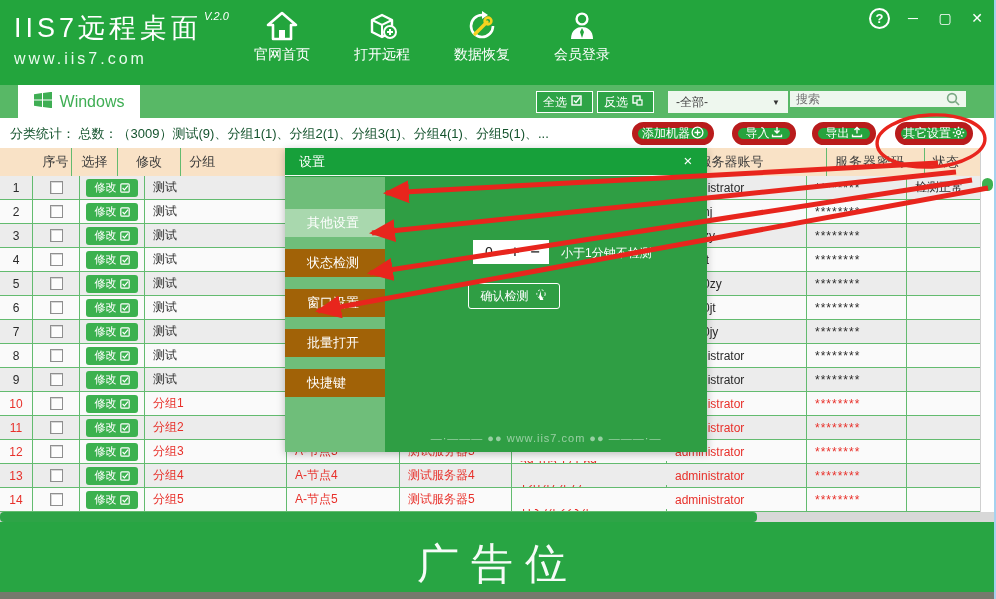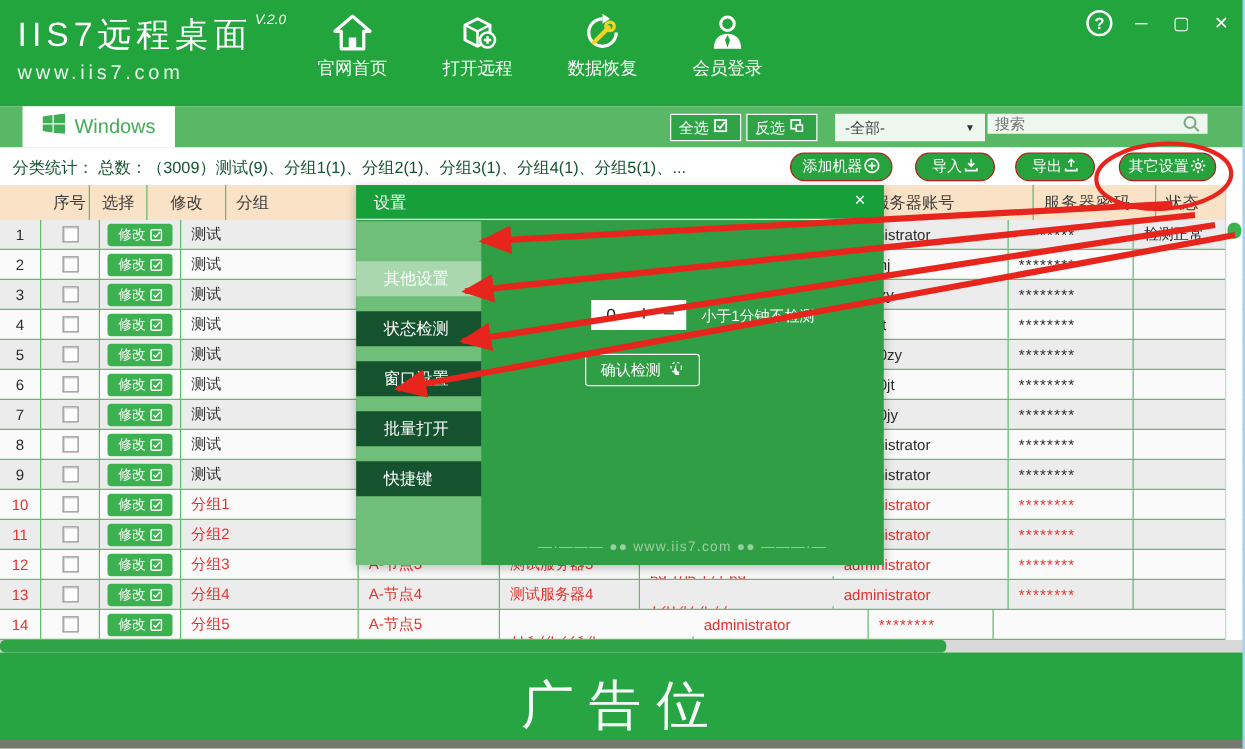--- a/index.html
+++ b/index.html
@@ -29,21 +29,21 @@
   .btn-invert { left:597px; width:57px; }
   .dropdown { position:absolute; left:668px; top:6px; width:120px; height:22px; background:#eef7ee; color:#444; font-size:12px; display:flex; align-items:center; padding:0 8px; cursor:pointer; }
   .dropdown .caret { margin-left:auto; font-size:8px; color:#333; }
   .searchbox { position:absolute; left:790px; top:6px; width:176px; height:16px; background:#eef7ee; display:flex; align-items:center; padding:0 6px; }
   .searchbox input { border:none; outline:none; background:transparent; width:146px; font-size:12px; color:#555; font-family:inherit; }
   .searchbox svg { margin-left:auto; }
 
   
   .statsbar { position:absolute; left:0; top:118px; width:996px; height:30px; background:#fff; }
   .stats-text { position:absolute; left:10px; top:7px; font-size:13px; color:#14532d; font-weight:500; }
-  .pill { position:absolute; top:4px; height:23px; background:#27a33e; border:1px solid #b91c1c; border-radius:12px; color:#fff; font-size:12px; display:flex; align-items:center; justify-content:center; gap:1px; cursor:pointer; }
+  .pill { position:absolute; top:4px; height:23px; background:#27a33e; border:6px solid #b91c1c; border-radius:12px; color:#fff; font-size:12px; display:flex; align-items:center; justify-content:center; gap:1px; cursor:pointer; }
   .pill-add { left:632px; width:82px; }
   .pill-import { left:732px; width:64px; }
   .pill-export { left:812px; width:64px; }
   .pill-settings { left:895px; width:78px; }
 
   
   .table { position:absolute; left:0; top:148px; width:996px; height:364px; background:#fff; }
   .thead { display:flex; height:28px; background:#f9e2c6;padding-left:40px; }
   .th { font-size:13px; color:#3c3c3c; display:flex; align-items:center; padding-left:8px; border-right:1px solid #63bb6f; }
   .tr { display:flex; height:24px; border-bottom:1px solid #63bb6f; }
@@ -75,21 +75,21 @@
   .banner-text { color:#fff; font-size:42px; letter-spacing:12px; font-weight:300; opacity:.96; }
   .bottomstrip { position:absolute; left:0; top:592px; width:996px; height:7px; background:#757a6d; }
   .rightborder { position:absolute; right:0; top:0; width:2px; height:599px; background:#a4d2ef; }
 
   
   .modal { position:absolute; left:285px; top:148px; width:422px; height:304px; background:#2f9e44; z-index:40; box-shadow:0 2px 8px rgba(0,0,0,.25); }
   .modal-titlebar { position:relative; height:28px; background:#17a03a; border-bottom:1px solid rgba(255,255,255,.95); display:flex; align-items:center; }
   .modal-title { color:#fff; font-size:13px; margin-left:14px; }
   .modal-close { position:absolute; right:10px; top:4px; color:#fff; font-size:15px; width:18px; text-align:center; cursor:pointer; }
   .modal-side { position:absolute; left:0; top:29px; width:100px; height:275px; background:#6fbe7a; padding-top:32px; }
-  .mitem { height:28px; margin-bottom:12px; background:#14532d; color:#fff; font-size:13px; display:flex; align-items:center; padding-left:22px; cursor:pointer; }
+  .mitem { height:28px; margin-bottom:12px; background:#a16207; color:#fff; font-size:13px; display:flex; align-items:center; padding-left:22px; cursor:pointer; }
   .mitem.selected { background:#a9d8ae; }
   .spinner { position:absolute; left:188px; top:92px; width:76px; height:24px; background:#fff; display:flex; align-items:center; }
   .spin-val { width:32px; text-align:center; font-size:14px; color:#222; }
   .spin-btn { width:20px; text-align:center; font-size:16px; color:#555; font-weight:bold; cursor:pointer; line-height:22px; }
   .spin-hint { position:absolute; left:276px; top:97px; color:#fff; font-size:12px; }
   .confirm-btn { position:absolute; left:183px; top:135px; width:92px; height:26px; background:transparent; border:1px solid #fff; border-radius:3px; color:#fff; font-size:12px; display:flex; align-items:center; justify-content:center; gap:5px; cursor:pointer; font-family:inherit; }
   .watermark { position:absolute; left:100px; top:284px; width:322px; text-align:center; color:rgba(255,255,255,.5); font-size:11px; letter-spacing:1px; }
 
   
   .overlay { position:absolute; left:0; top:0; width:996px; height:599px; z-index:50; pointer-events:none; }
@@ -552,20 +552,21 @@
         <button class="edit-btn">
           <span class="edit-txt">修改</span>
           <svg width="10" height="10" viewBox="0 0 10 10">
                 <rect x="0.8" y="0.8" width="8.4" height="8.4" fill="none" stroke="#fff" stroke-width="1.2" rx="1"></rect>
                 <path d="M2.6 5 L4.4 6.8 L8 2.6" fill="none" stroke="#fff" stroke-width="1.2"></path>
               </svg>
         </button>
       </div>
       <div class="td c3">分组5</div>
       <div class="td c4">A-节点5</div>
+      <div class="td c5">测试服务器5</div>
       <div class="td c6">113.74.223.4</div>
       <div class="td c7">administrator</div>
       <div class="td c8">********</div>
       <div class="td c9"></div>
     </div>
   </div>
   </div>
 
   <div class="vscroll">
       <div class="vthumb"></div>

